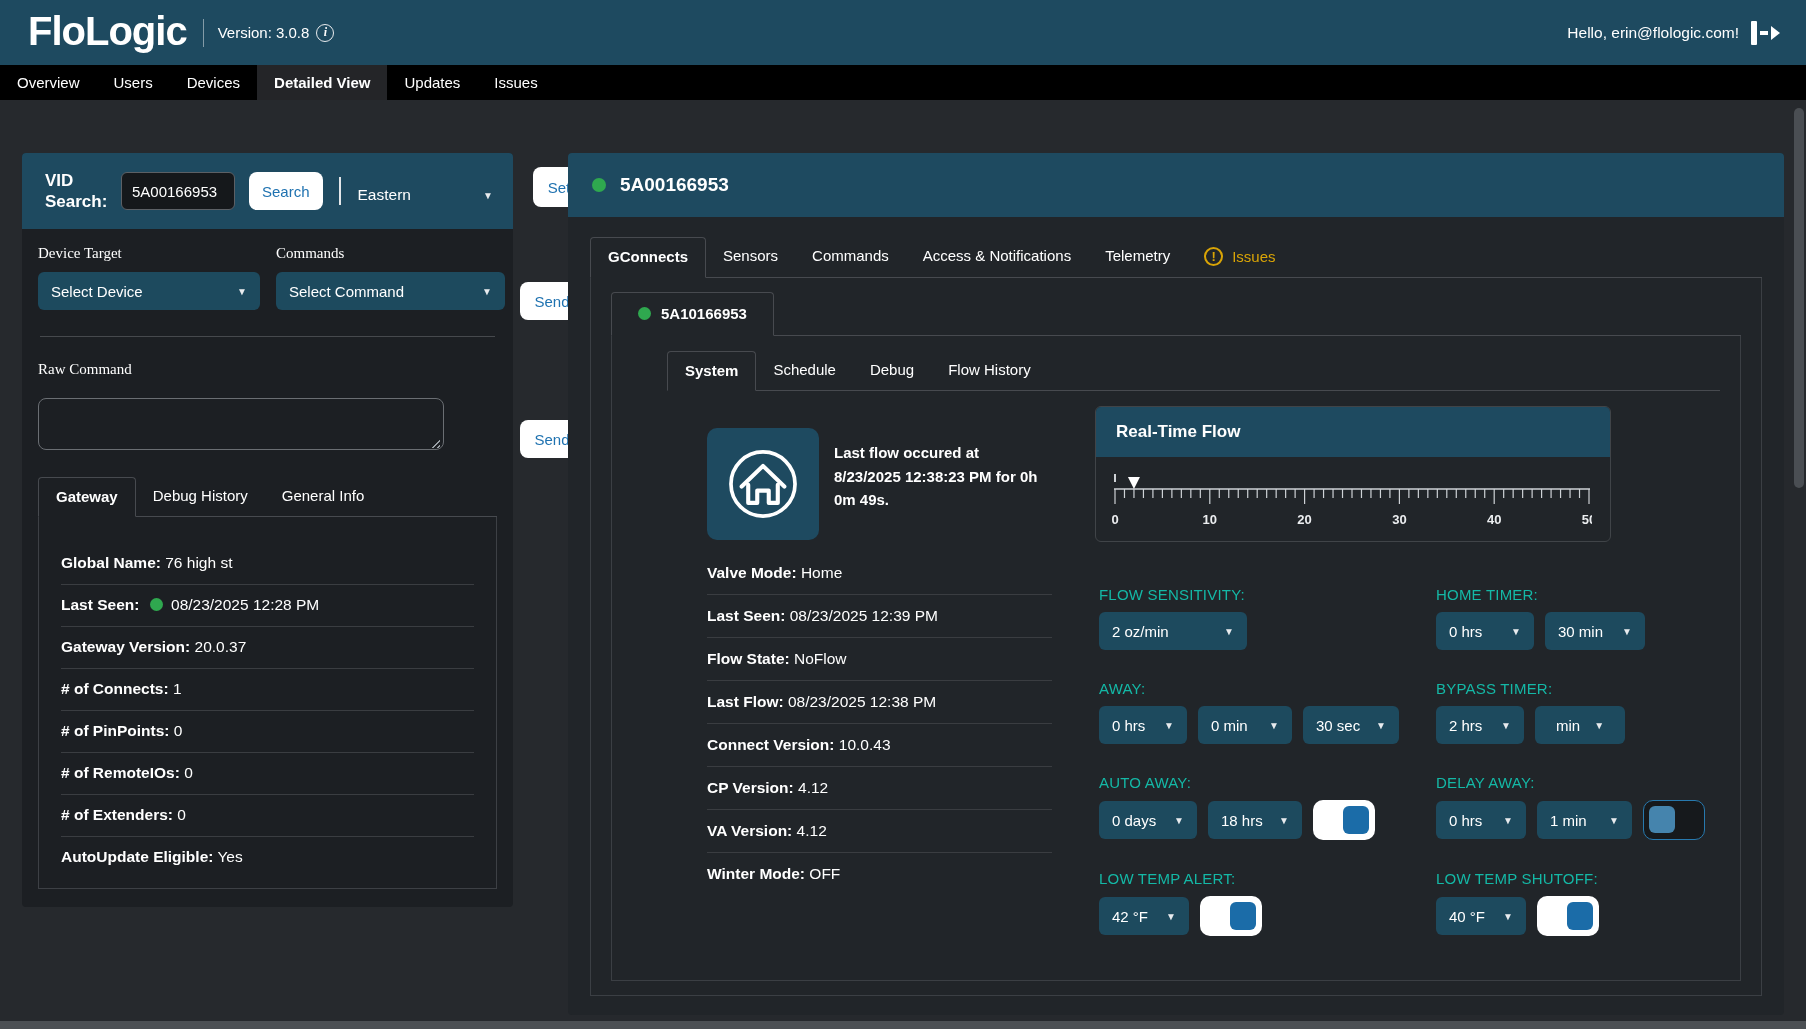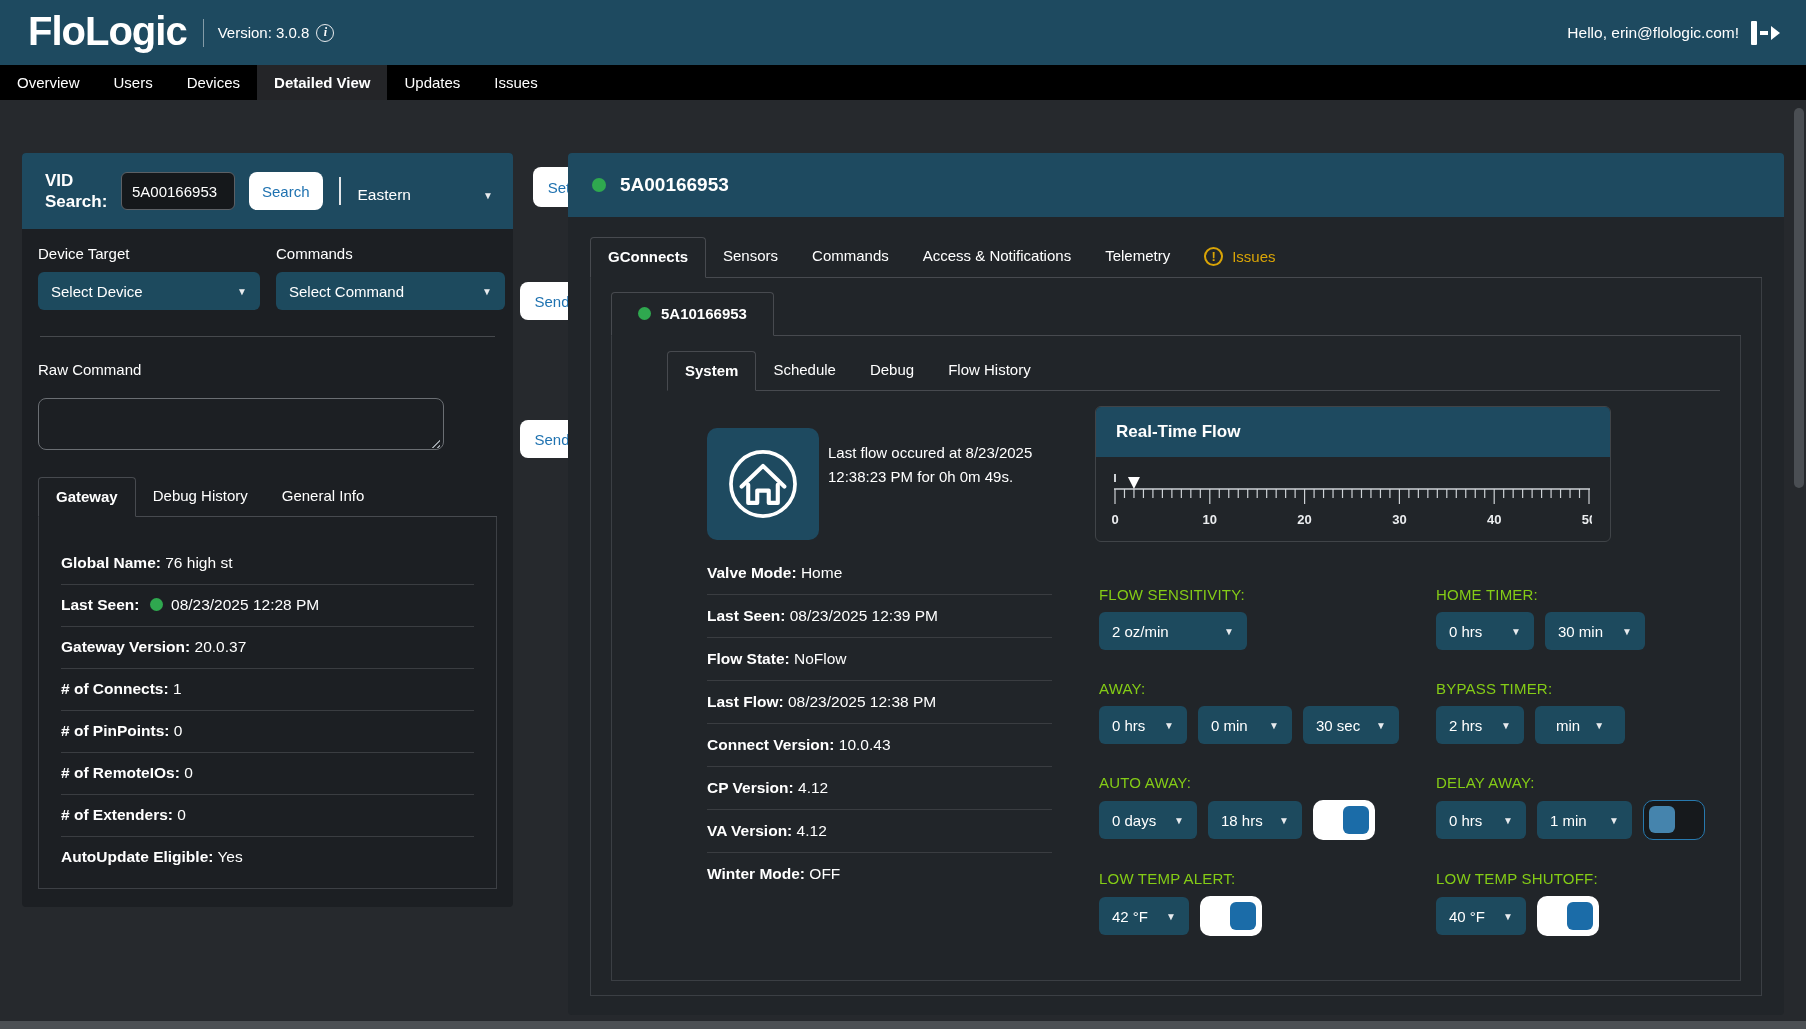--- a/index.html
+++ b/index.html
@@ -60,21 +60,21 @@
   .left-panel .tab.active { background:#1c1f23; border-bottom-color:#1c1f23; }
   .vid-header { height:76px; background:#1e4a60; border-radius:4px 4px 0 0;
     display:flex; align-items:center; padding:0 10px 0 23px; }
   .vid-label { font-weight:bold; font-size:17px; width:76px; line-height:1.25; }
   .vid-input { width:114px; height:38px; background:#15181b; border:1px solid #5c6065;
     border-radius:6px; color:#fff; font-size:15px; padding:0 10px; font-family:inherit; }
   .vid-sep { width:2px; height:28px; background:#e3e6e9; margin:0 9px 0 16px; }
   .tz-select { display:flex; align-items:center; justify-content:space-between;
     flex:1; padding:0 10px 0 8px; font-size:15.5px; cursor:pointer;margin-top:8px; }
   .lp-body { padding:16px 16px 0; }
-  .form-label { font-size:15px; margin-bottom:10px; }
+  .form-label { font-size:15px; margin-bottom:10px;font-family:Liberation Serif, serif; }
   .form-row { display:flex; gap:16px; }
   .divider-h { border-top:1px solid #46494d; margin:26px 2px 0; }
   .raw-wrap { margin-top:24px; }
   .raw-textarea { margin-top:10px; width:406px; height:52px; background:transparent;
     border:1px solid #6a6e73; border-radius:8px; color:#fff; font-family:inherit;
     font-size:15px; padding:6px 10px; resize:none; position:relative; }
   .raw-box { position:relative; width:406px; }
   .resize-handle { position:absolute; right:4px; bottom:5px; width:10px; height:10px;
     background:repeating-linear-gradient(135deg,#9aa0a6 0 1.2px,transparent 1.2px 4px);
     clip-path:polygon(100% 0,100% 100%,0 100%); }
@@ -95,38 +95,38 @@
   .tab-issues { color:#d9a406; display:flex; align-items:center; gap:9px; }
   .warn-icon { width:19px; height:19px; border:2px solid #d9a406; border-radius:50%;
     color:#d9a406; font-size:13px; font-weight:bold; display:inline-flex;
     align-items:center; justify-content:center; line-height:1; }
   .gpane { border:1px solid #3b3f44; border-top:none; height:718px; padding:14px 20px 0; }
   .ctab { display:flex; align-items:center; gap:10px; padding:12px 26px 13px; font-weight:bold; }
   .connect-pane { border:1px solid #3b3f44; border-top:none; height:645px; padding:15px 20px 0 55px; }
   .system-tabs { margin-right:0; }
   .system-pane { display:flex; gap:43px; padding:15px 0 0 40px; }
   .sys-left { width:345px; margin-top:22px; }
-  .tile-row { display:flex; gap:9px; }
+  .tile-row { display:flex; gap:15px;font-weight:bold; }
   .home-tile { width:112px; height:112px; background:#1e4a60; border-radius:10px;
     display:flex; align-items:center; justify-content:center; flex:0 0 auto; }
   .flow-note { width:208px; font-size:15px; line-height:1.58; margin-top:13px; }
   .sys-rows { margin-top:12px; }
   .sys-rows .info-row { padding:12px 0 12px; }
   .sys-right { width:516px; }
   .flow-card { border:1px solid #404448; border-radius:6px; overflow:hidden; }
   .flow-header { background:#1e4a60; padding:15px 20px; font-size:17px; font-weight:bold; }
   .flow-body { padding:16px 16px 10px; }
   .gauge { display:block; width:480px; height:58px; }
   .gline { stroke:#ced2d6; stroke-width:1.5; }
   .gticks line { stroke:#ced2d6; stroke-width:1.2; }
   .gticks text { fill:#eceef0; font-size:13px; font-weight:bold; text-anchor:middle; font-family:inherit; }
   .gmarker { fill:#fff; }
   .controls { margin-top:44px; display:grid; grid-template-columns:337px 1fr; padding-left:4px; }
   .ctrl { margin-bottom:30px; }
-  .ctrl-label { font-size:15px; color:#84cc16; margin-bottom:9px; letter-spacing:.2px; }
+  .ctrl-label { font-size:15px; color:#14b8a6; margin-bottom:9px; letter-spacing:.2px; }
   .ctrl-row { display:flex; gap:11px; align-items:center; }
   
   .v-scroll-thumb { position:absolute; right:2px; top:108px; width:10px; height:380px;
     background:#4a4e53; border-radius:6px; }
   .h-scrollbar { position:absolute; left:0; bottom:0; width:100%; height:8px; background:#4c5054; }
 </style>
 </head>
 <body>
 
 <header class="topbar">

